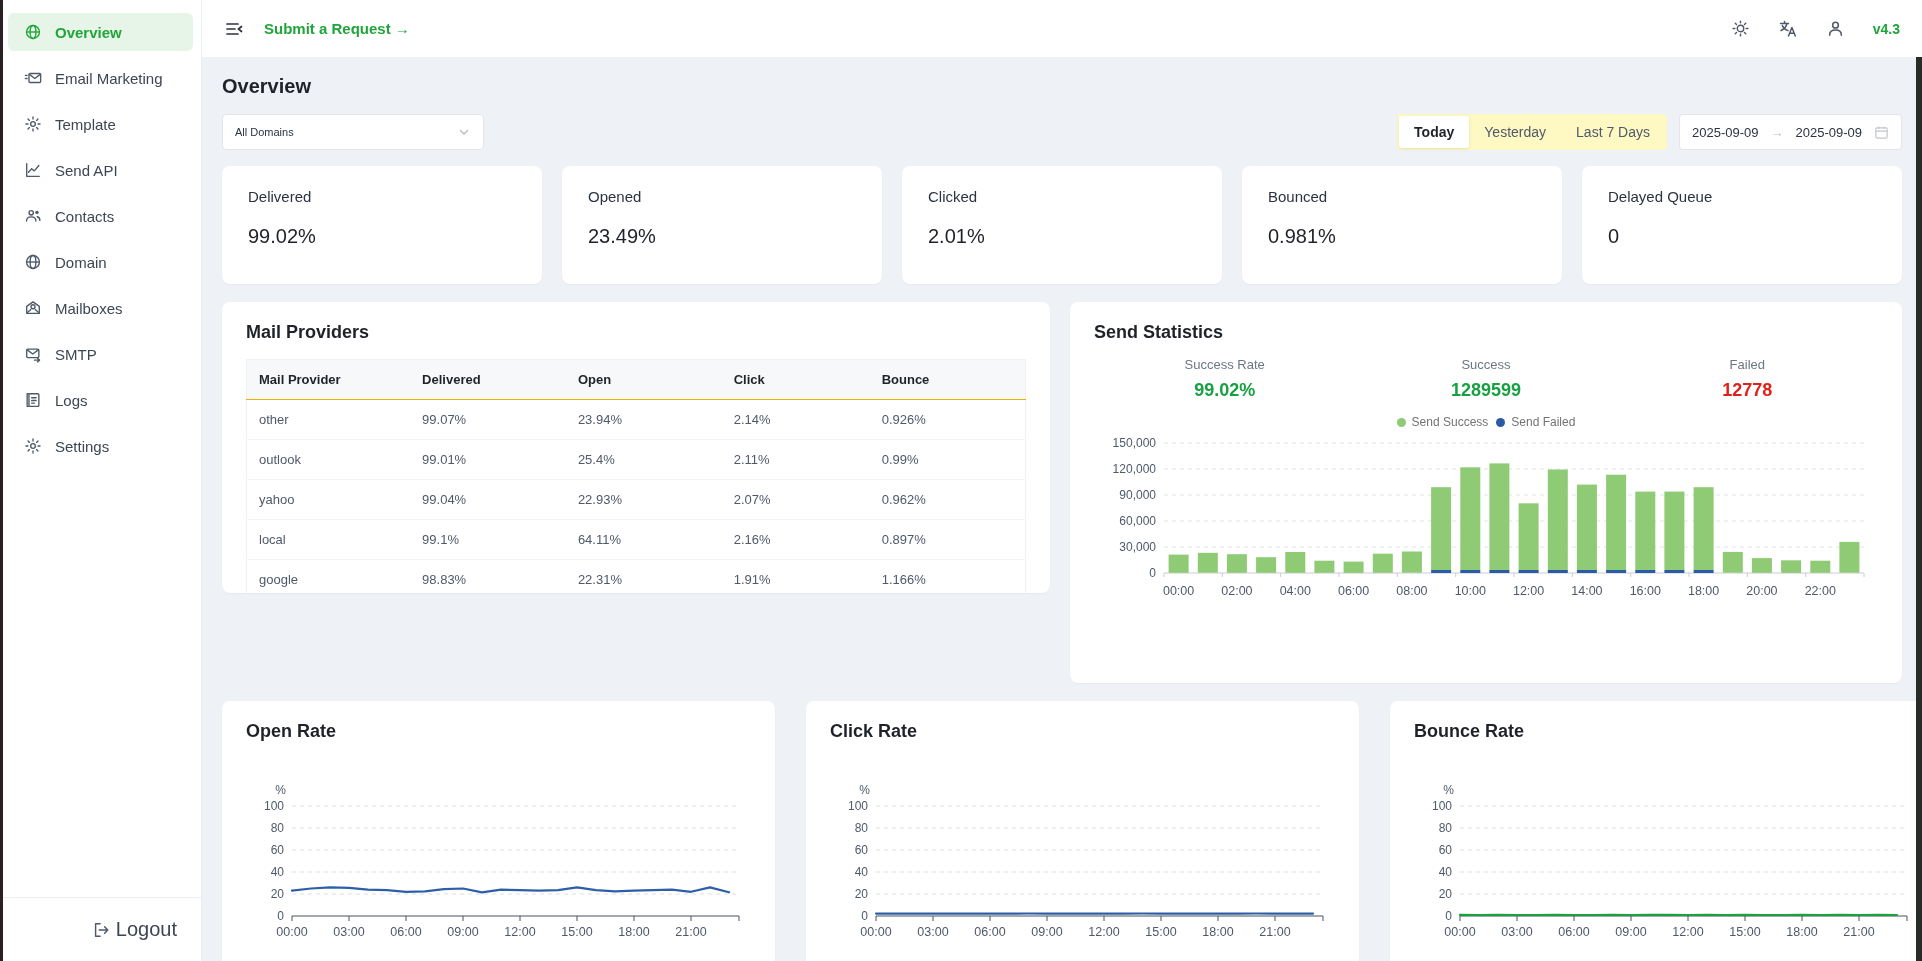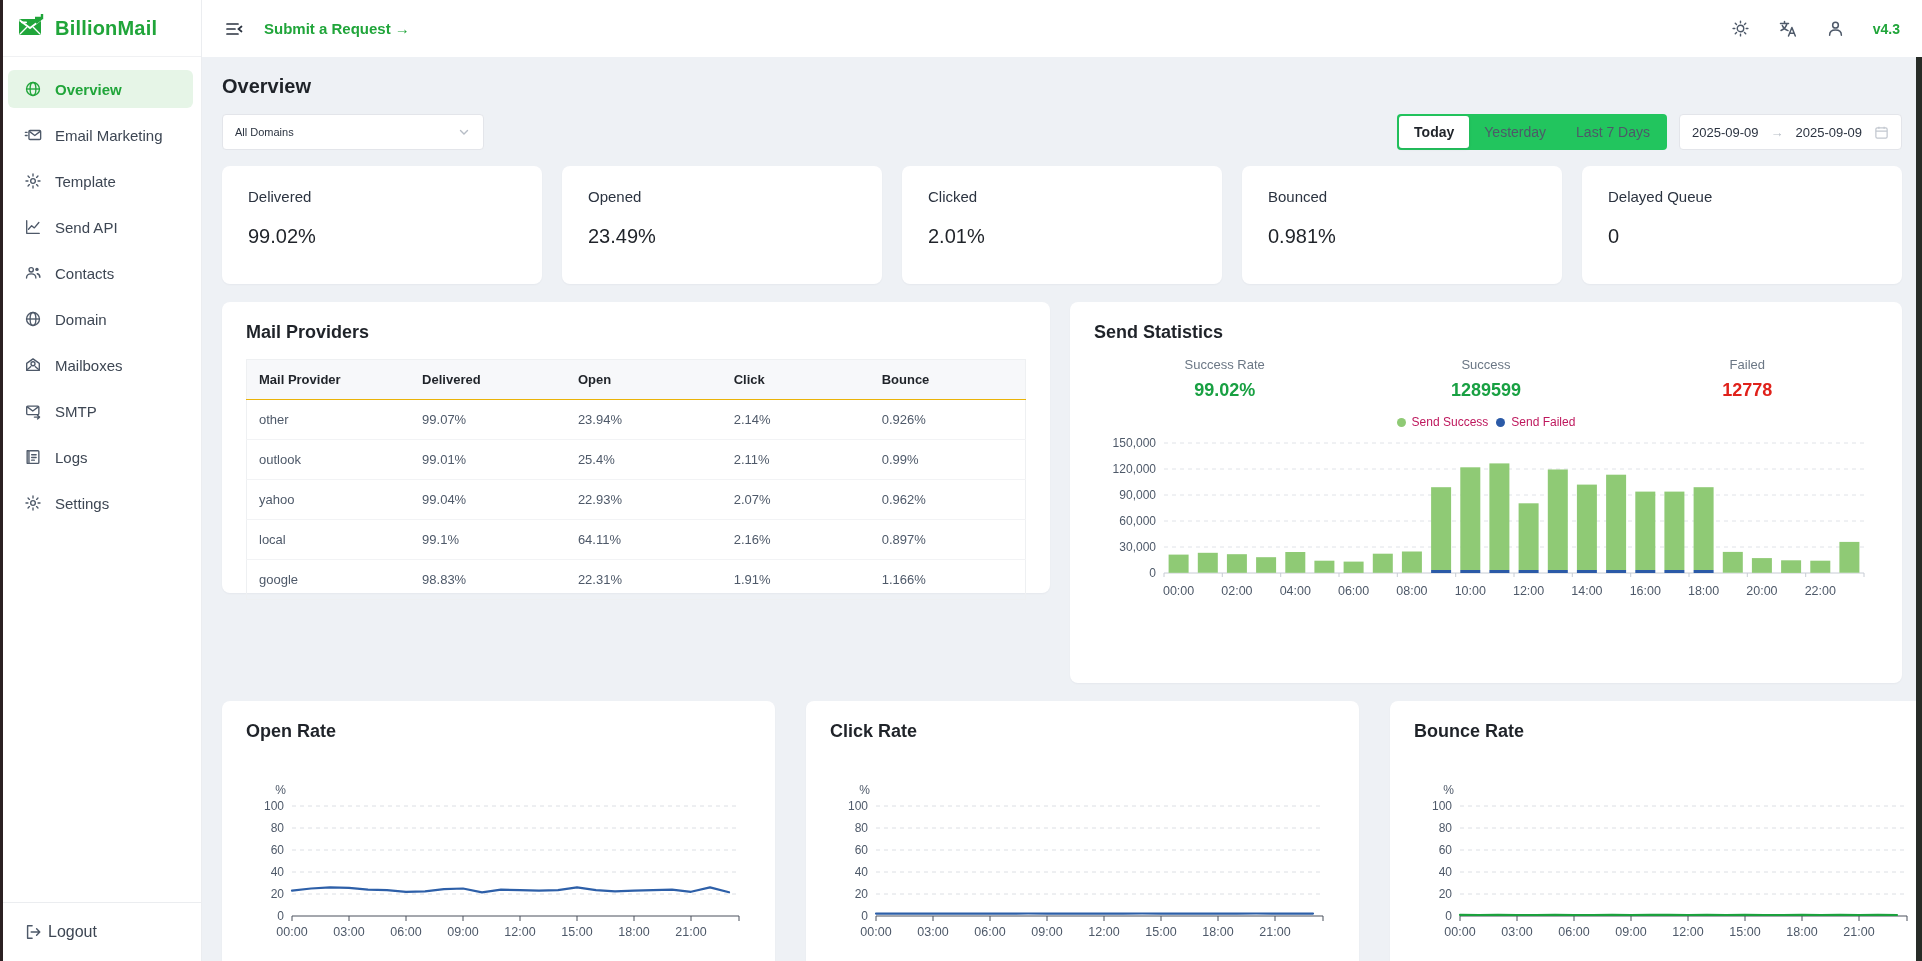--- a/index.html
+++ b/index.html
@@ -17,41 +17,41 @@
   .logo-text { color:#20a53a; font-size:20px; font-weight:bold; letter-spacing:.2px; }
   .nav { flex:1; padding:13px 8px; }
   .nav-item { display:flex; align-items:center; gap:13px; padding:10px 16px;
               margin-bottom:8px; border-radius:6px; color:#3d4653; font-size:15px;
               cursor:pointer; }
   .nav-item .ic { display:flex; align-items:center; color:#4e5969; }
   .nav-item.active { background:#e6f5e7; color:#20a53a; font-weight:bold; }
   .nav-item.active .ic { color:#20a53a; }
   .sidebar-footer { border-top:1px solid #ebedf0; padding:20px 24px; }
   .logout-row { display:flex; align-items:center; gap:6px; color:#3d4653;
-                font-size:16px; cursor:pointer; }
+                font-size:20px; cursor:pointer;justify-content:flex-end; }
   .logout-row .ic { color:#4e5969; display:flex; align-items:center; }
   
   .main { flex:1; display:flex; flex-direction:column; min-width:0; }
   .topbar { height:57px; background:#fff; display:flex; align-items:center;
             padding:0 22px; gap:20px; flex:0 0 57px; }
   .collapse-btn { display:flex; align-items:center; color:#2b3340; cursor:pointer; }
   .submit-link { color:#20a53a; font-size:15px; font-weight:bold; cursor:pointer; }
   .topbar-right { margin-left:auto; display:flex; align-items:center; gap:28px; }
   .tb-icon { color:#4e5969; display:flex; align-items:center; cursor:pointer; }
   .version { color:#20a53a; font-size:14px; font-weight:bold; }
   .content { flex:1; padding:10px 20px 0 20px; }
   .page-title { font-size:20px; font-weight:bold; color:#1f2329; margin:8px 0 16px 0; }
   
   .controls-row { display:flex; align-items:center; margin-bottom:16px; }
   .select { width:262px; height:36px; background:#fff; border:1px solid #e3e5ea;
             border-radius:4px; display:flex; align-items:center; justify-content:space-between;
             padding:0 12px; font-size:11px; color:#2b3340; cursor:pointer; }
   .select .chev { color:#b7bdc6; display:flex; }
   .right-controls { margin-left:auto; display:flex; align-items:center; gap:12px; }
-  .segmented { background:#22c55e; border-radius:4px; padding:2px; display:flex;
+  .segmented { background:#fef9c3; border-radius:4px; padding:2px; display:flex;
                align-items:flex-start; height:36px; }
   .seg-item { padding:0 15px; height:32px; line-height:32px; font-size:14px;
               color:#4e5969; border-radius:3px; cursor:pointer; white-space:nowrap; }
   .seg-item.active { background:#fff; color:#1f2329; font-weight:bold;
                      box-shadow:0 1px 3px rgba(31,35,41,.12); }
   .date-range { height:36px; background:#fff; border:1px solid #e3e5ea; border-radius:4px;
                 display:flex; align-items:center; gap:12px; padding:0 12px;
                 font-size:13px; color:#2b3340; cursor:pointer; }
   .date-range .arrow { color:#b7bdc6; font-size:13px; }
   .date-range .ic { color:#c2c7cf; display:flex; }
@@ -78,53 +78,41 @@
   th:nth-child(1), td:nth-child(1) { width:21%; }
   th:nth-child(2), td:nth-child(2) { width:20%; }
   th:nth-child(3), td:nth-child(3) { width:20%; }
   th:nth-child(4), td:nth-child(4) { width:19%; }
   
   .send-stats-row { display:flex; margin-top:14px; }
   .send-stat { flex:1; text-align:center; }
   .send-stat .lbl { font-size:13px; color:#6b7785; }
   .send-stat .val { font-size:18px; font-weight:bold; margin-top:8px; }
   .legend { display:flex; justify-content:center; gap:8px; margin:14px 0 2px 0;
-            font-size:12px; color:#be185d; align-items:center; }
+            font-size:12px; color:#737373; align-items:center; }
   .legend-item { display:flex; align-items:center; gap:6px; }
   .legend-dot { width:9px; height:9px; border-radius:50%; display:inline-block; }
   
   .bottom-row { display:flex; gap:31px; }
   .rate-card { flex:1; height:300px; }
   .chart-mount { margin-top:6px; }
   svg text { font-family:"Liberation Sans", sans-serif; }
   
   .edge-left { position:absolute; left:0; top:0; width:3px; height:961px;
                background:#2b2022; z-index:9; }
   .right-scrollbar { position:absolute; right:0; top:57px; width:6px; height:904px;
                      background:#272c27; z-index:9; }
 </style>
 </head>
 <body>
 
 <div class="edge-left"></div>
 <div class="right-scrollbar"></div>
 
 <aside class="sidebar">
-  <div class="logo-row">
-    <span class="ic">
-      <svg width="30" height="30" viewBox="0 0 30 30">
-        <rect x="3" y="8" width="22" height="16" rx="2" fill="#20a53a"></rect>
-        <path d="M3.6 9.2 L14 17 L24.4 9.2" fill="none" stroke="#fff" stroke-width="1.8"></path>
-        <path d="M4 23 L11 16 M24 23 L17 16" stroke="#fff" stroke-width="1.4"></path>
-        <path d="M19 7 L26 7 L26 3 M26 7 L20 12" stroke="#20a53a" stroke-width="2.4" fill="none"></path>
-        <rect x="5" y="10.6" width="6" height="1.6" rx="0.8" fill="#fff"></rect>
-      </svg>
-    </span>
-    <span class="logo-text">BillionMail</span>
-  </div>
   <nav class="nav" id="nav">
       <div class="nav-item active">
         <span class="ic">
           <svg width="18" height="18" viewBox="0 0 20 20" fill="none" stroke="currentColor" stroke-width="1.5">
             <circle cx="10" cy="10" r="7.2"></circle>
             <ellipse cx="10" cy="10" rx="3.2" ry="7.2"></ellipse>
             <path d="M3 10 H17"></path>
           </svg>
         </span>
         <span>Overview</span>

